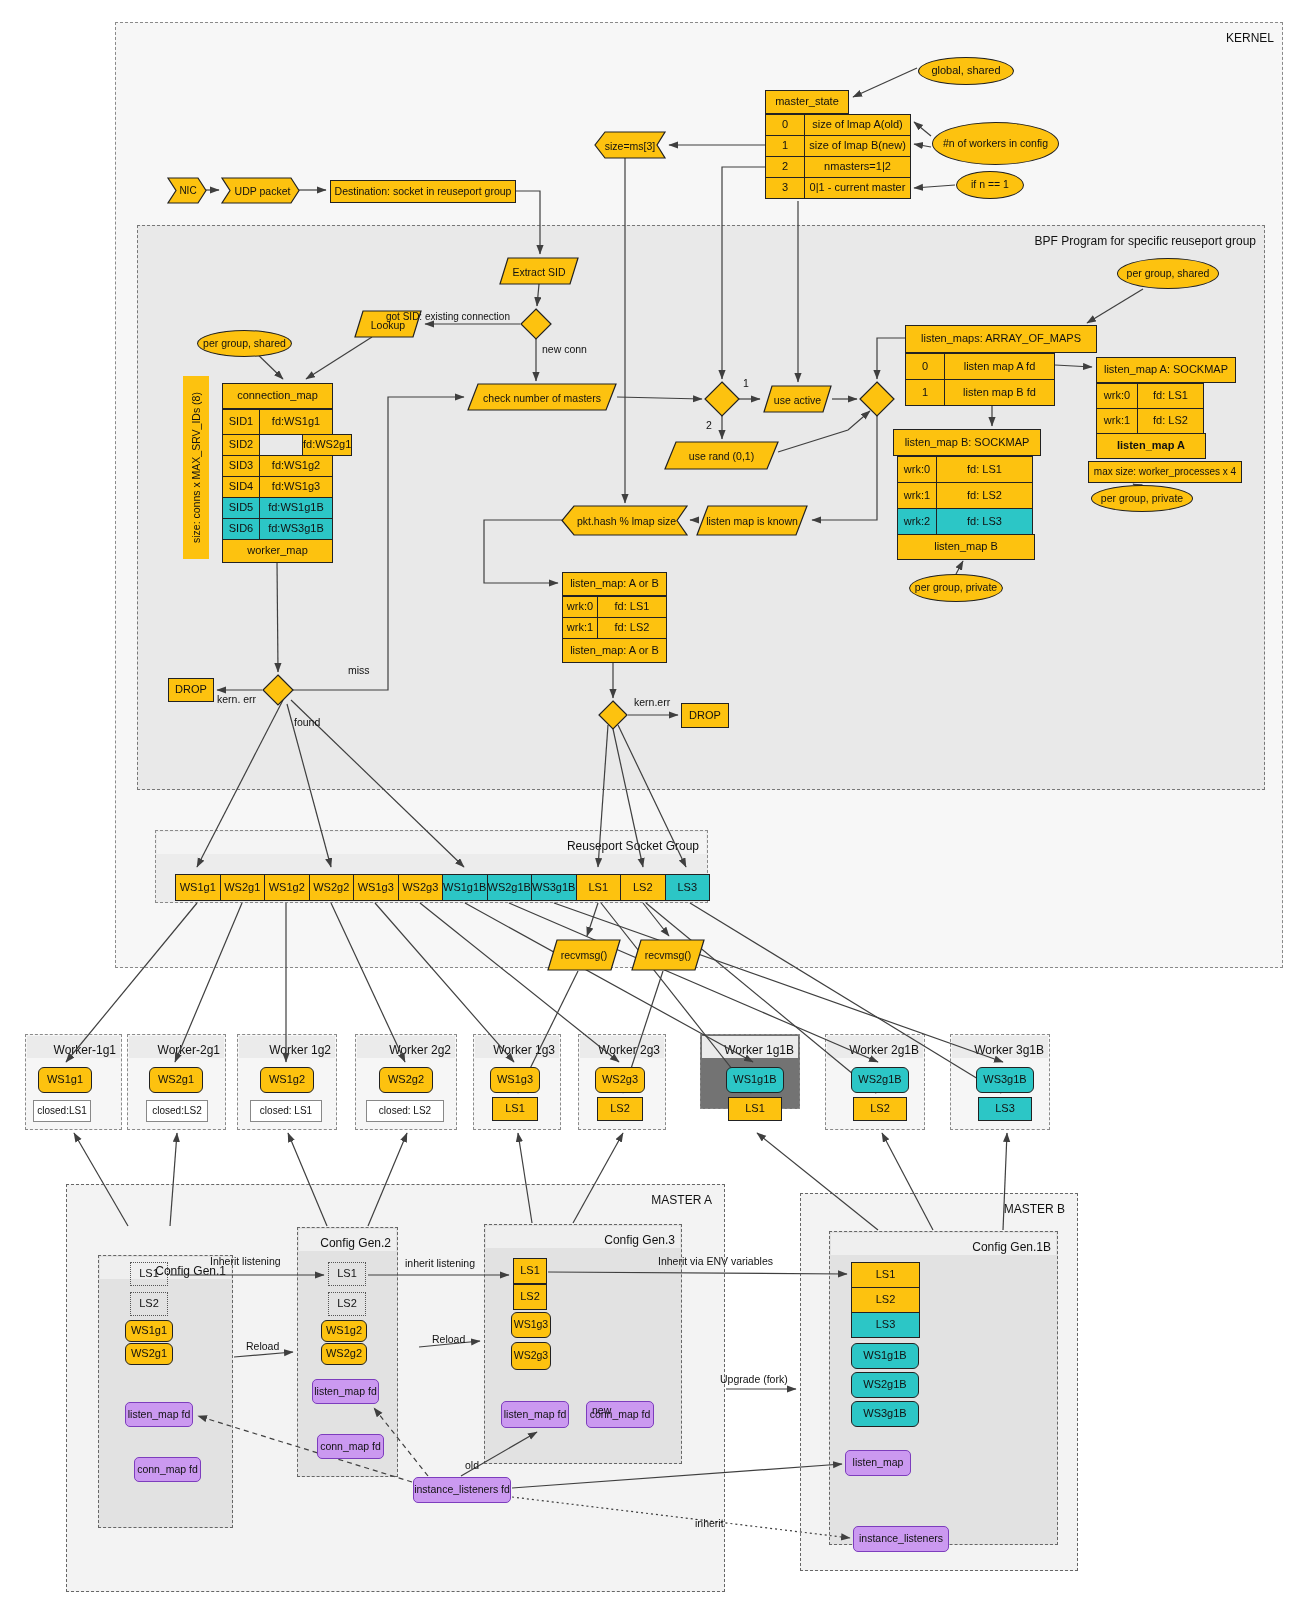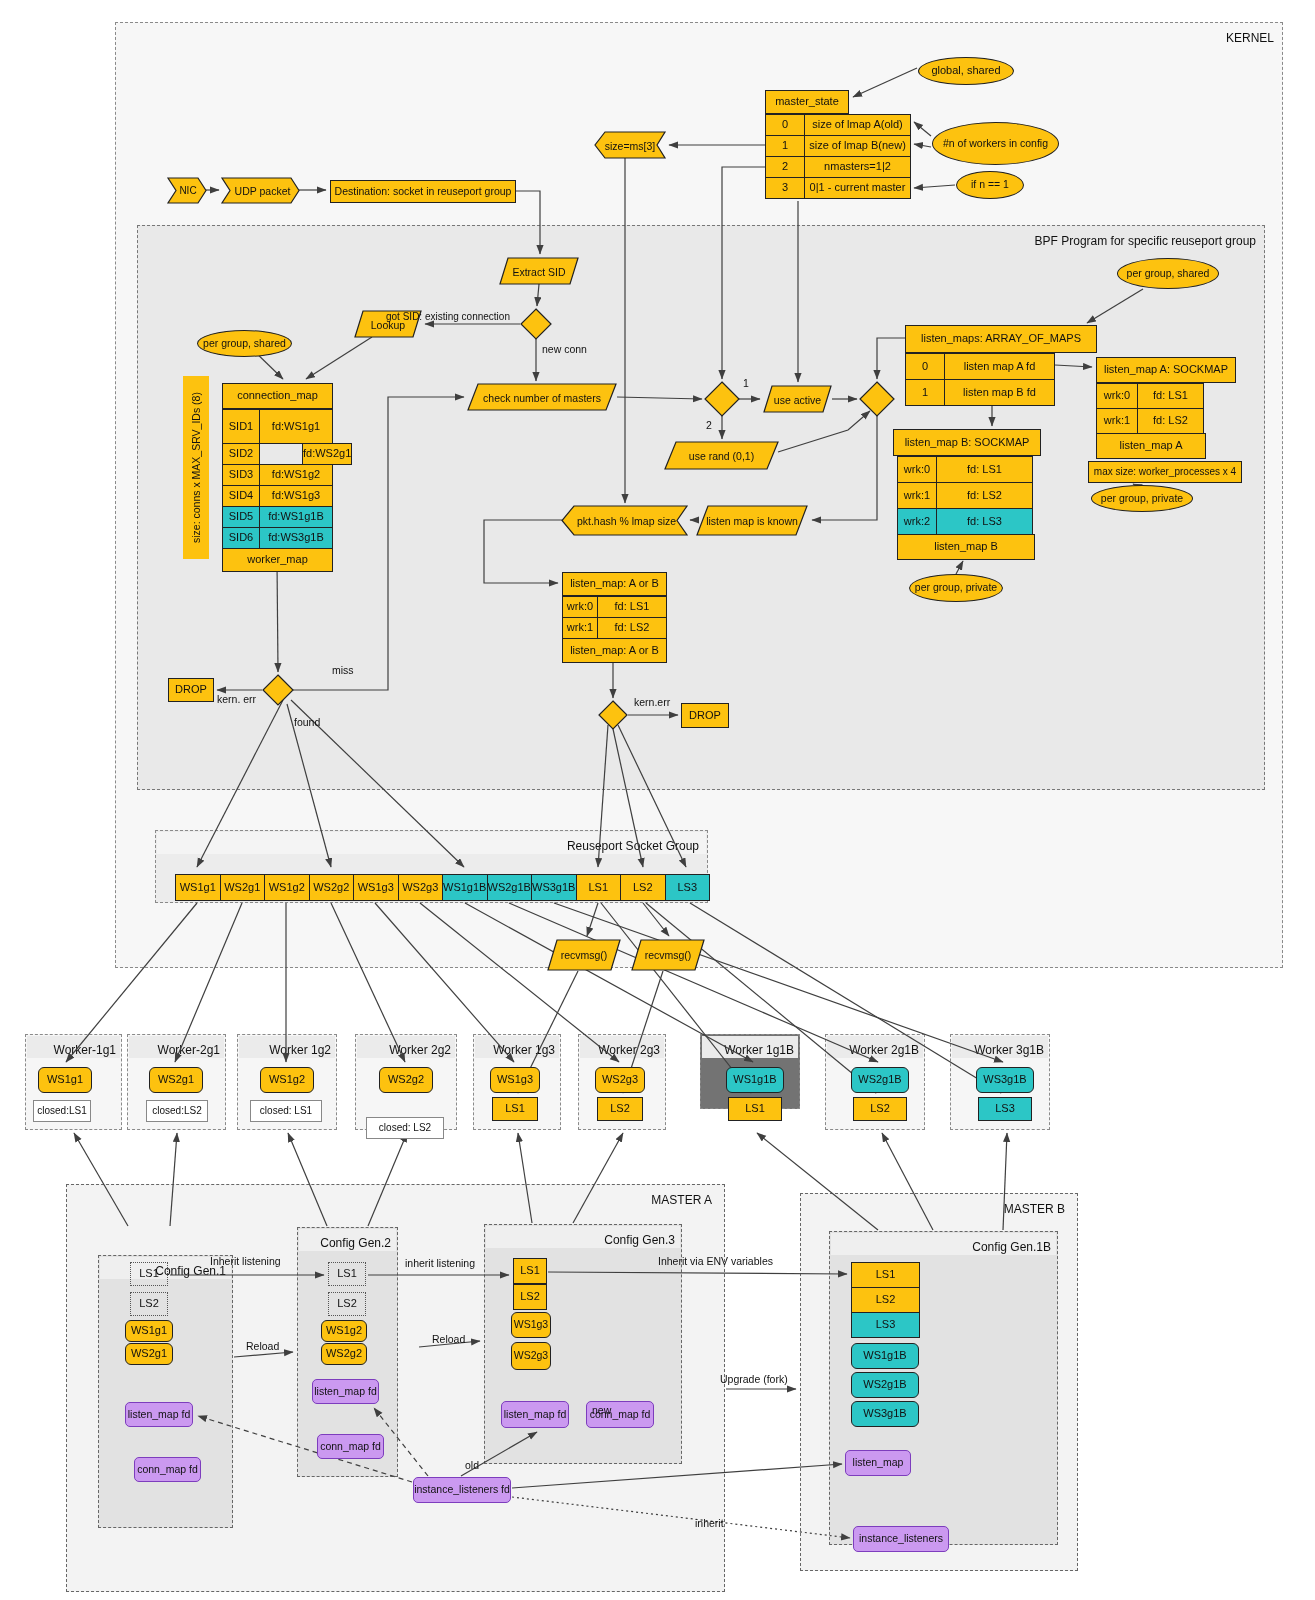--- a/index.html
+++ b/index.html
@@ -251,21 +251,21 @@
       </div>
     <div class="trow" style="height:22px;">
         <div class="y lbl tk" style="width:38px;">3</div>
         <div class="y lbl tv">0|1 - current master</div>
       </div>
   </div>
 
   <div class="abs vert" style="left:183px;top:376px;width:26px;height:183px;background:#fdc20f;">size: conns x MAX_SRV_IDs (8)</div>
   <div class="abs tbl" style="left:222px;top:383px;width:111px;">
     <div class="y lbl" style="height:24px;">connection_map</div>
-    <div class="trow" style="height:35px;">
+    <div class="trow" style="height:26px;">
         <div class="y lbl tk" style="width:36px;">SID1</div>
         <div class="y lbl tv">fd:WS1g1</div>
       </div>
     <div class="trow" style="height:22px;gap:43px;">
         <div class="y lbl tk" style="width:36px;">SID2</div>
         <div class="y lbl tv">fd:WS2g1</div>
       </div>
     <div class="trow" style="height:22px;">
         <div class="y lbl tk" style="width:36px;">SID3</div>
         <div class="y lbl tv">fd:WS1g2</div>
@@ -300,21 +300,21 @@
   <div class="abs tbl" style="left:1096px;top:357px;">
     <div class="y lbl" style="width:138px;height:24px;">listen_map A: SOCKMAP</div>
     <div class="trow" style="height:26px;width:108px;">
         <div class="y lbl tk" style="width:40px;">wrk:0</div>
         <div class="y lbl tv">fd: LS1</div>
       </div>
     <div class="trow" style="height:26px;width:108px;">
         <div class="y lbl tk" style="width:40px;">wrk:1</div>
         <div class="y lbl tv">fd: LS2</div>
       </div>
-    <div class="y lbl" style="width:108px;height:24px;margin-top:-1px;">listen_map A</div>
+    <div class="y lbl" style="width:108px;height:24px;margin-top:-1px;font-weight:bold;">listen_map A</div>
   </div>
   <div class="abs y lbl" style="left:1088px;top:461px;width:154px;height:22px;font-size:10px;">max size: worker_processes x 4</div>
 
   <div class="abs tbl" style="left:893px;top:429px;">
     <div class="y lbl" style="width:146px;height:25px;">listen_map B: SOCKMAP</div>
     <div style="margin-left:4px;">
       <div class="trow" style="height:27px;width:136px;">
           <div class="y lbl tk" style="width:38px;">wrk:0</div>
           <div class="y lbl tv">fd: LS1</div>
         </div>
@@ -358,21 +358,21 @@
     <div class="t lbl" style="flex:1;margin-left:-1px;">LS3</div>
   </div>
 
   <div class="abs y round lbl" style="left:38px;top:1067px;width:54px;height:26px;">WS1g1</div>
   <div class="abs wbox lbl" style="left:33px;top:1100px;width:58px;height:22px;font-size:10px;">closed:LS1</div>
   <div class="abs y round lbl" style="left:149px;top:1067px;width:54px;height:26px;">WS2g1</div>
   <div class="abs wbox lbl" style="left:146px;top:1100px;width:62px;height:22px;font-size:10px;">closed:LS2</div>
   <div class="abs y round lbl" style="left:260px;top:1067px;width:54px;height:26px;">WS1g2</div>
   <div class="abs wbox lbl" style="left:250px;top:1100px;width:72px;height:22px;font-size:10px;">closed: LS1</div>
   <div class="abs y round lbl" style="left:379px;top:1067px;width:54px;height:26px;">WS2g2</div>
-  <div class="abs wbox lbl" style="left:366px;top:1100px;width:78px;height:22px;font-size:10px;margin-top:17px;">closed: LS2</div>
+  <div class="abs wbox lbl" style="left:366px;top:1100px;width:78px;height:22px;font-size:10px;">closed: LS2</div>
   <div class="abs y round lbl" style="left:490px;top:1067px;width:50px;height:26px;">WS1g3</div>
   <div class="abs y lbl" style="left:492px;top:1097px;width:46px;height:24px;">LS1</div>
   <div class="abs y round lbl" style="left:595px;top:1067px;width:50px;height:26px;">WS2g3</div>
   <div class="abs y lbl" style="left:597px;top:1097px;width:46px;height:24px;">LS2</div>
   <div class="abs t round lbl" style="left:726px;top:1067px;width:58px;height:26px;">WS1g1B</div>
   <div class="abs y lbl" style="left:728px;top:1097px;width:54px;height:24px;">LS1</div>
   <div class="abs t round lbl" style="left:851px;top:1067px;width:58px;height:26px;">WS2g1B</div>
   <div class="abs y lbl" style="left:853px;top:1097px;width:54px;height:24px;">LS2</div>
   <div class="abs t round lbl" style="left:976px;top:1067px;width:58px;height:26px;">WS3g1B</div>
   <div class="abs t lbl" style="left:978px;top:1097px;width:54px;height:24px;">LS3</div>
@@ -404,21 +404,21 @@
   <div class="abs y lbl" style="left:851px;top:1287px;width:69px;height:26px;">LS2</div>
   <div class="abs t lbl" style="left:851px;top:1312px;width:69px;height:26px;">LS3</div>
   <div class="abs t round lbl" style="left:851px;top:1343px;width:68px;height:26px;">WS1g1B</div>
   <div class="abs t round lbl" style="left:851px;top:1372px;width:68px;height:26px;">WS2g1B</div>
   <div class="abs t round lbl" style="left:851px;top:1401px;width:68px;height:26px;">WS3g1B</div>
   <div class="abs p lbl" style="left:845px;top:1450px;width:66px;height:26px;font-size:10.5px;">listen_map</div>
   <div class="abs p lbl" style="left:853px;top:1526px;width:96px;height:26px;font-size:10.5px;">instance_listeners</div>
 
   <div class="edge" style="left:386px;top:311px;font-size:10px;">got SID: existing connection</div>
   <div class="edge" style="left:542px;top:343px;">new conn</div>
-  <div class="edge" style="left:332px;top:664px;text-align:center;">miss</div>
+  <div class="edge" style="left:348px;top:664px;text-align:center;">miss</div>
   <div class="edge" style="left:217px;top:693px;">kern. err</div>
   <div class="edge" style="left:294px;top:716px;">found</div>
   <div class="edge" style="left:634px;top:696px;">kern.err</div>
   <div class="edge" style="left:743px;top:377px;">1</div>
   <div class="edge" style="left:706px;top:419px;">2</div>
   <div class="edge" style="left:210px;top:1255px;">Inherit listening</div>
   <div class="edge" style="left:405px;top:1257px;">inherit listening</div>
   <div class="edge" style="left:658px;top:1255px;">Inherit via ENV variables</div>
   <div class="edge" style="left:246px;top:1340px;">Reload</div>
   <div class="edge" style="left:432px;top:1333px;">Reload</div>

